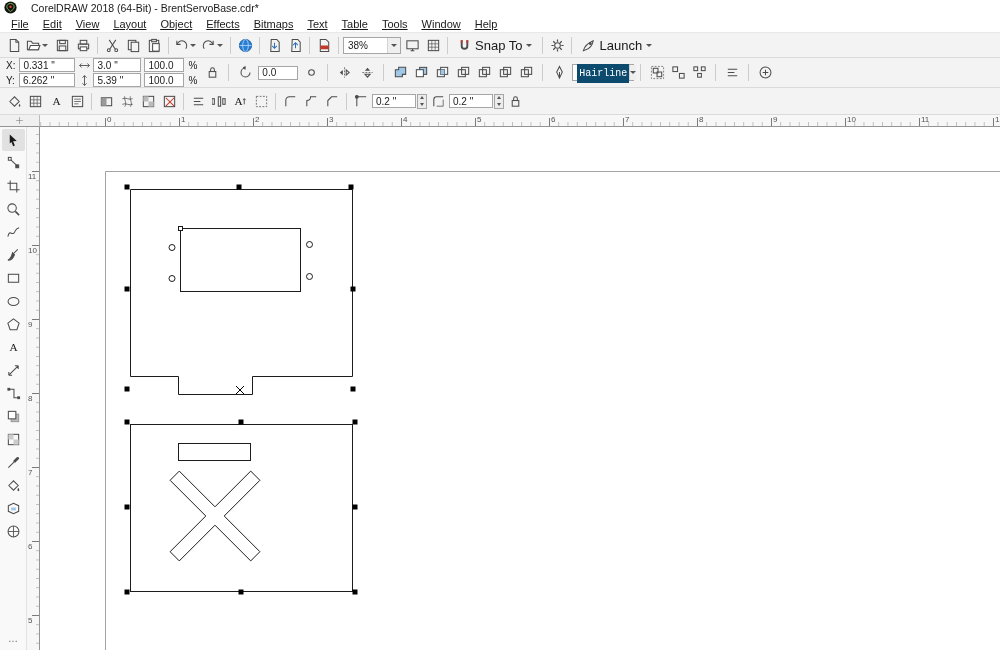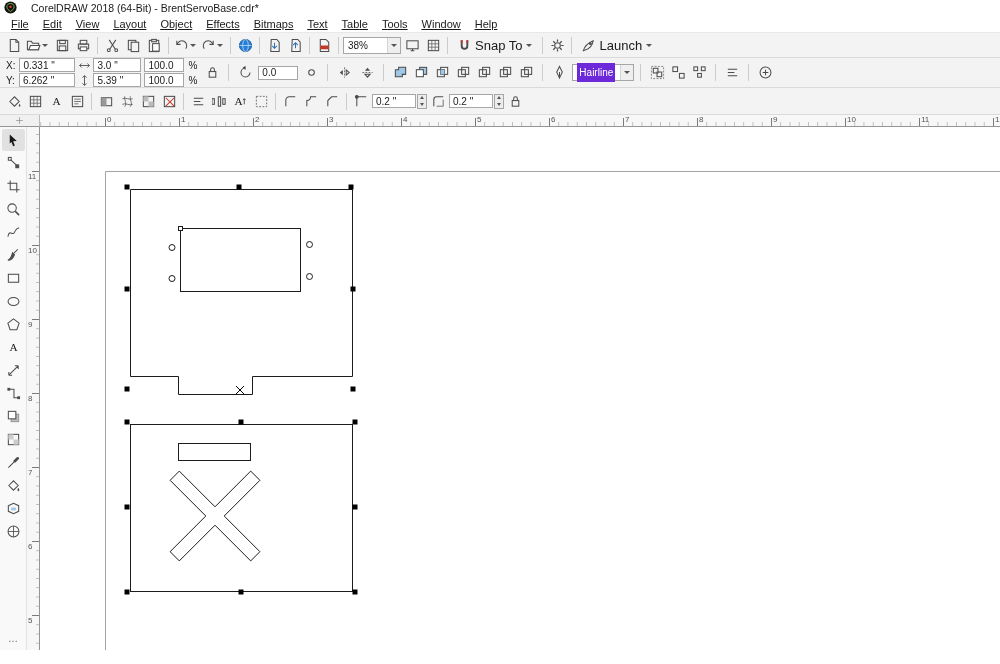--- a/index.html
+++ b/index.html
@@ -28,21 +28,21 @@
 
   .combo { display:flex; align-items:center; height:17px; background:#fff; border:1px solid #a6a6a6; font-size:10px; padding-left:4px; }
   .combo .cval { flex:1; text-align:left; }
   .carrow { width:13px; height:100%; border-left:1px solid #d4d4d4; display:flex; align-items:center; justify-content:center; background:#efefef; }
   .carrow::after { content:""; border-left:3px solid transparent; border-right:3px solid transparent; border-top:3.5px solid #555; }
 
   .fld { display:flex; align-items:center; height:14px; background:#fff; border:1px solid #a6a6a6; font-size:10px; padding:0 3px; white-space:nowrap; }
   .lbl { font-size:10px; margin:0 2px; }
   .grp2 { display:flex; flex-direction:column; gap:1px; justify-content:center; }
   .grp2 .row { display:flex; align-items:center; gap:2px; }
-  .hl { background:#6d28d9; color:#fff; padding:4px 2px; }
+  .hl { background:#0c4a6e; color:#fff; padding:4px 2px;font-family:Liberation Mono, monospace; }
 
   .spin { width:10px; height:15px; display:flex; flex-direction:column; border:1px solid #a6a6a6; background:#ececec; }
   .spin i { flex:1; display:flex; align-items:center; justify-content:center; }
   .spin i.up::after { content:""; border-left:2.5px solid transparent; border-right:2.5px solid transparent; border-bottom:3px solid #555; }
   .spin i.dn::after { content:""; border-left:2.5px solid transparent; border-right:2.5px solid transparent; border-top:3px solid #555; }
 
   .w40{width:40px}.w44{width:44px}.w48{width:48px}.w56{width:56px}.w58{width:58px}.w62{width:62px}
   .ddlabel { padding:0 4px; gap:3px; font-size:13px; }
 
   .tabbar { height:14px; display:flex; align-items:stretch; background:#ececec; border-bottom:1px solid #7d7d7d; font-size:10px; }

